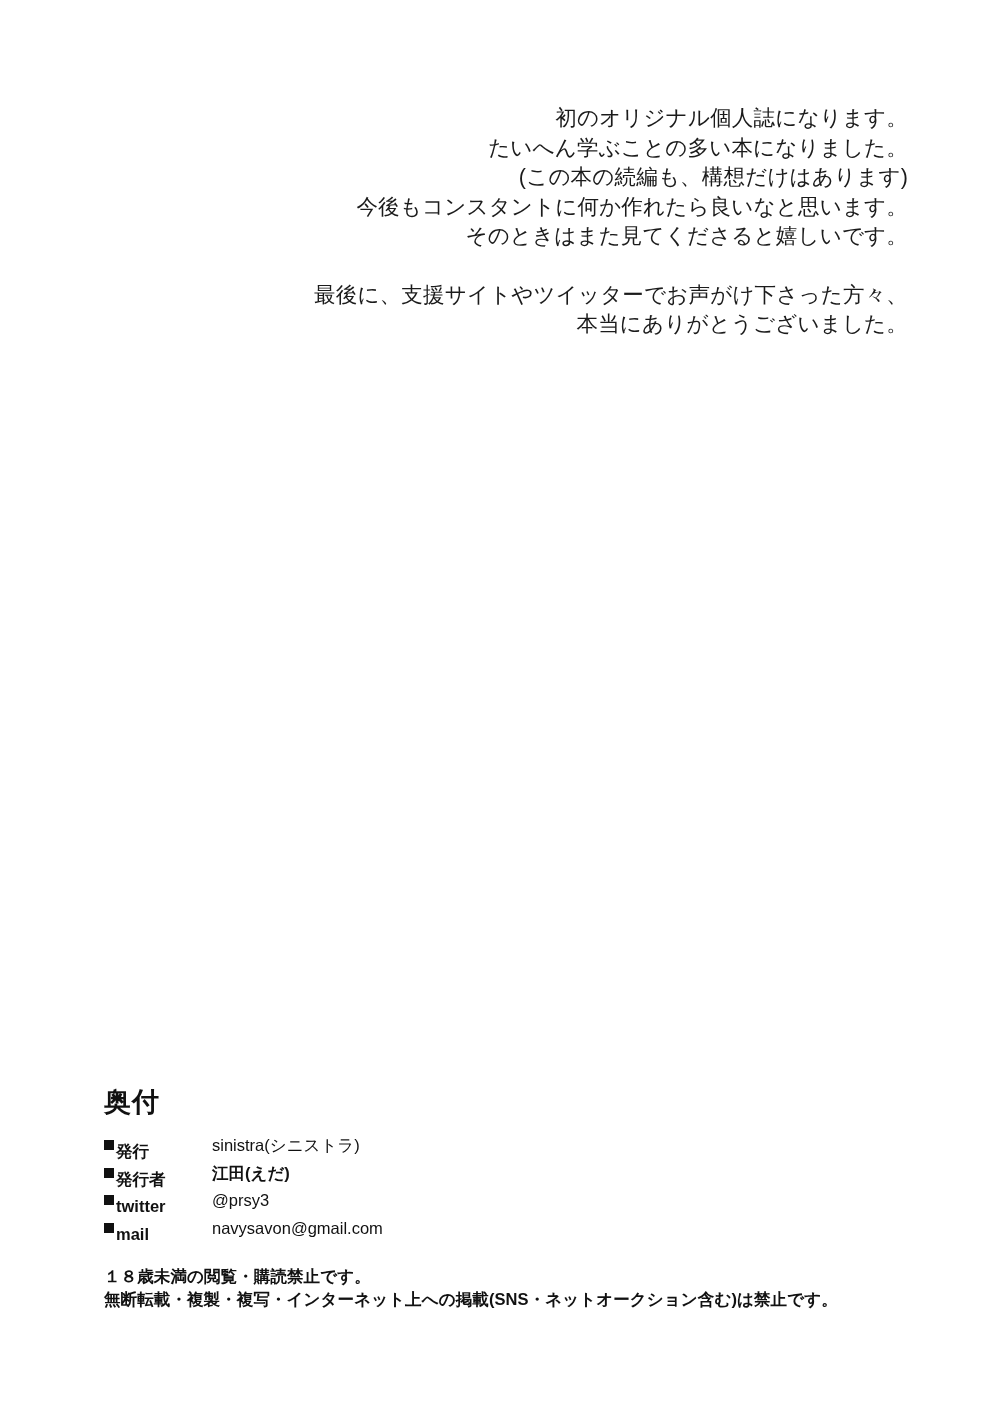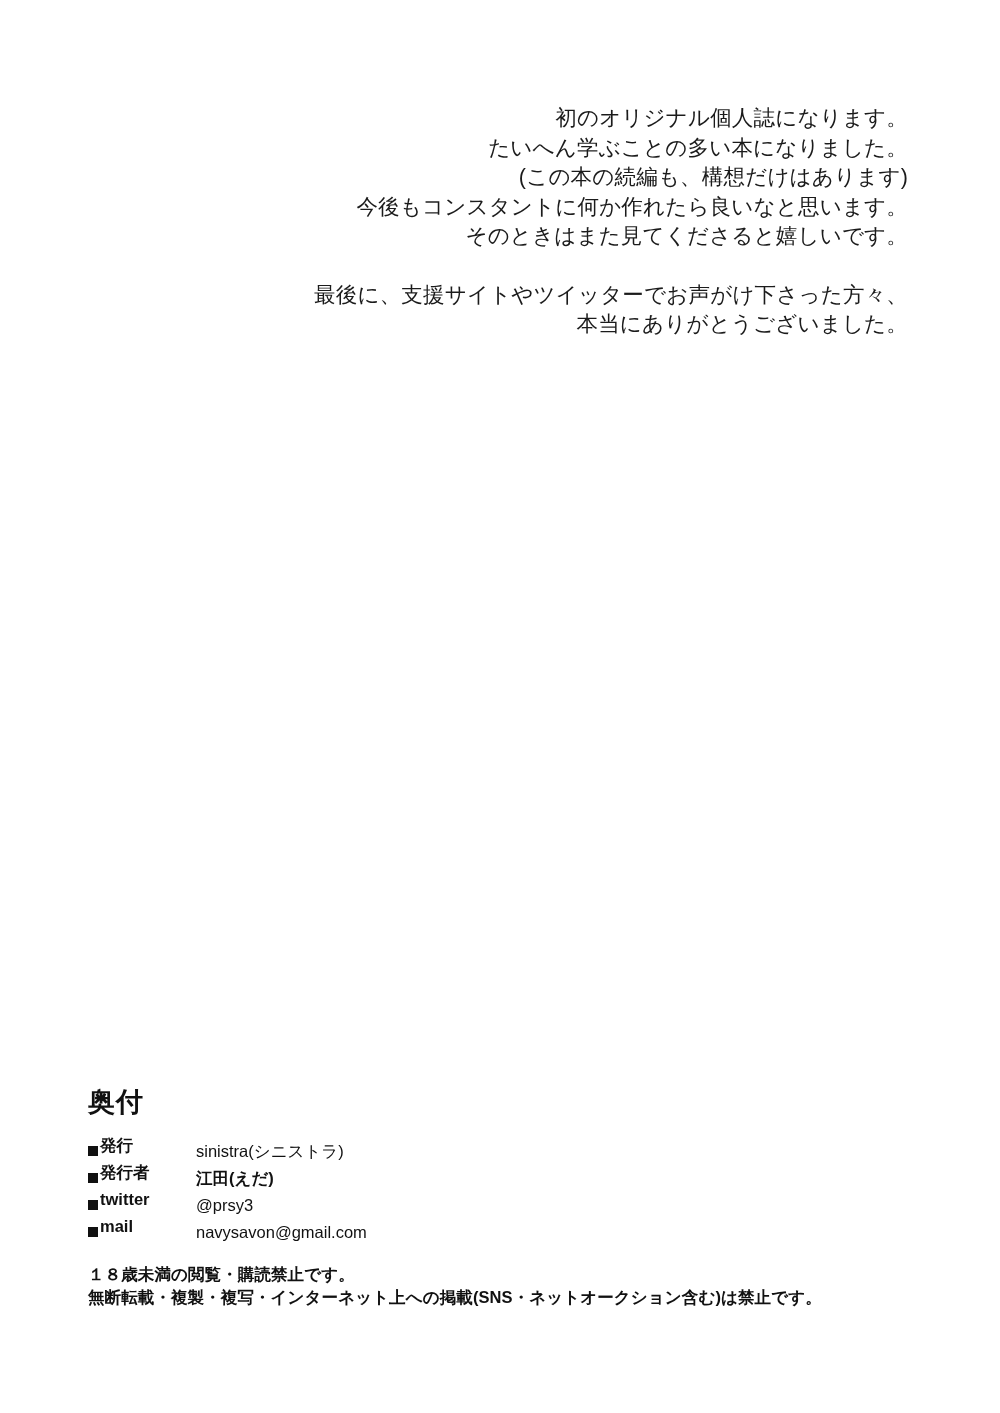--- a/index.html
+++ b/index.html
@@ -38,21 +38,21 @@
     white-space: nowrap;
     text-align: right;
   }
   .afterword .gap {
     height: 29px;
   }
 
   
   .colophon {
     position: absolute;
-    left: 88px;
+    left: 104px;
     top: 1086px;
     width: 840px;
   }
   .colophon-title {
     font-size: 27px;
     font-weight: bold;
     line-height: 32px;
     letter-spacing: 1px;
     color: #111111;
     margin: 0 0 17px 0;
@@ -65,21 +65,21 @@
   .credit-row {
     display: flex;
     align-items: baseline;
     font-size: 16.5px;
     line-height: 21.5px;
     color: #111111;
     font-weight: bold;
   }
   .credit-label {
     display: flex;
-    align-items: flex-end;
+    align-items: flex-start;
     width: 108px;
     flex: 0 0 108px;
     white-space: nowrap;
   }
   .sq {
     display: inline-block;
     width: 10px;
     height: 10px;
     background: #111111;
     margin-right: 2px;

